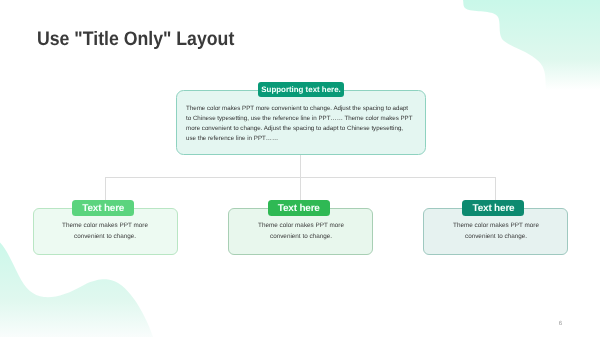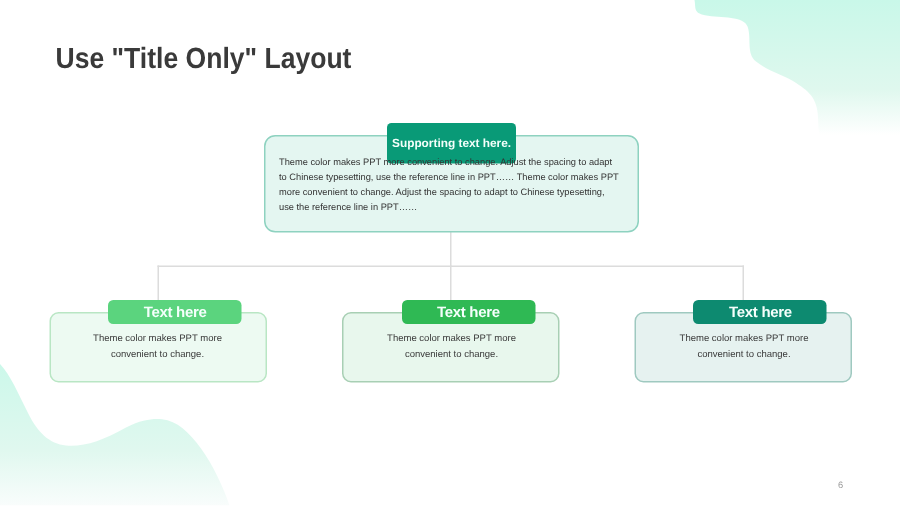--- a/index.html
+++ b/index.html
@@ -12,29 +12,29 @@
   .title{will-change:opacity;position:absolute;left:36.7px;top:27.7px;font-size:19.5px;
          font-weight:bold;color:#3a3a3a;transform:scaleX(0.907);transform-origin:left top;
          white-space:nowrap;}
 
   .conn{position:absolute;background:#dcdcdc;}
   .conn-v{width:1px;height:24px;}
   .conn-h{height:1px;}
 
   .mainbox{position:absolute;left:175.6px;top:90.2px;width:250.2px;height:64.4px;
            border:1px solid #8ed2c0;border-radius:7.5px;background:#e4f6f1;box-sizing:border-box;}
-  .mainbadge{will-change:opacity;position:absolute;left:257.5px;top:82.3px;width:86.5px;height:27px;
+  .mainbadge{will-change:opacity;position:absolute;left:257.5px;top:82.3px;width:86.5px;height:15px;
              background:#099a77;border-radius:3px;color:#f4fffb;font-size:7.9px;font-weight:bold;
              display:flex;align-items:center;justify-content:center;box-sizing:border-box;}
   .mainbadge span{will-change:opacity;display:inline-block;position:relative;top:0.2px;left:0.3px;}
   .maintext{will-change:opacity;position:absolute;left:186px;top:104.4px;width:227.5px;
             font-size:6.2px;color:#333333;line-height:10px;}
 
   .child{position:absolute;top:208.4px;width:145px;height:46.2px;border-radius:6px;box-sizing:border-box;}
-  .cbadge{will-change:opacity;position:absolute;top:199.8px;width:89px;height:15.8px;border-radius:3.5px;
+  .cbadge{will-change:opacity;position:absolute;top:199.8px;width:62px;height:15.8px;border-radius:3.5px;
           color:#f4fffb;font-size:10px;font-weight:bold;display:flex;align-items:center;
           justify-content:center;box-sizing:border-box;}
   .cbadge span{will-change:opacity;display:inline-block;letter-spacing:-0.2px;margin-right:-0.2px;
                position:relative;top:0.7px;}
   .ctext{will-change:opacity;position:absolute;top:221.4px;width:100px;font-size:6.35px;
          color:#3a3a3a;line-height:10.2px;text-align:center;}
 
   .pagenum{will-change:opacity;position:absolute;left:558.7px;top:320px;font-size:6.2px;color:#9a9a9a;}
 </style>
 </head>

